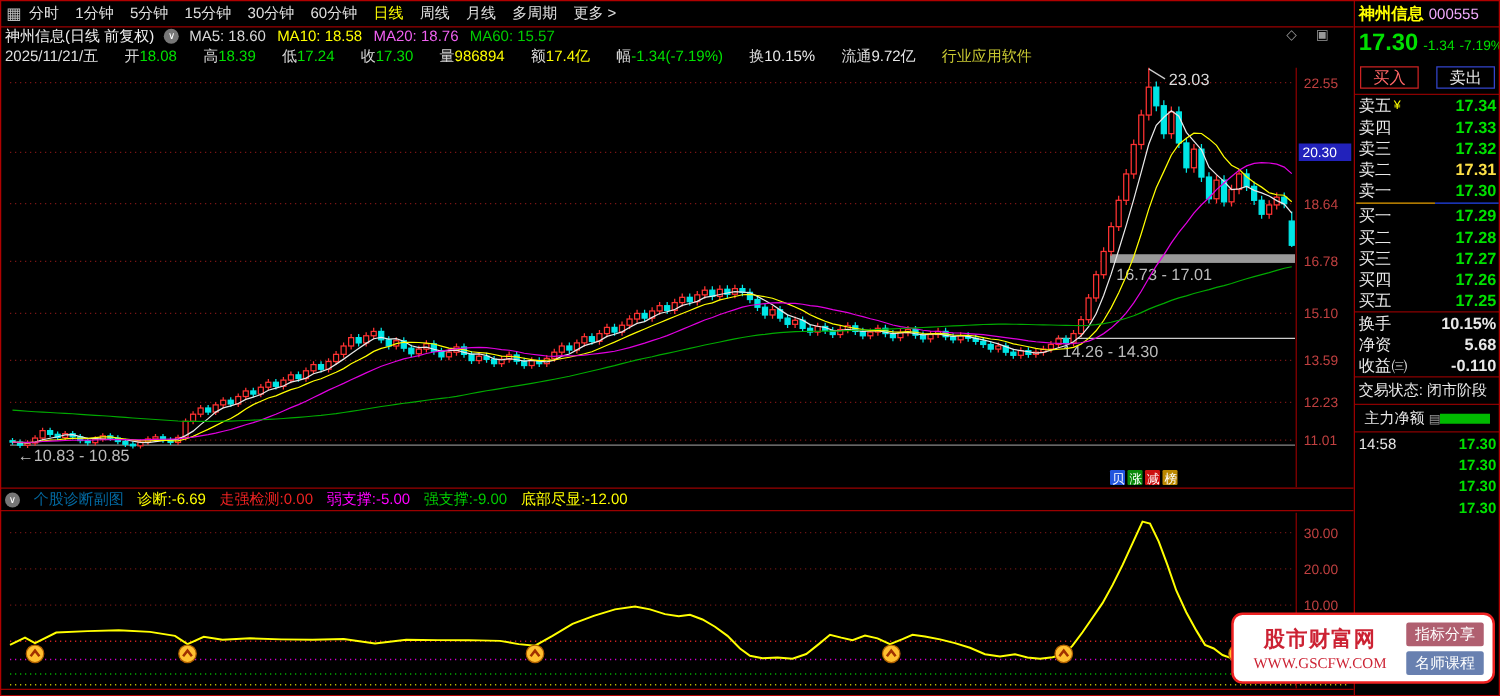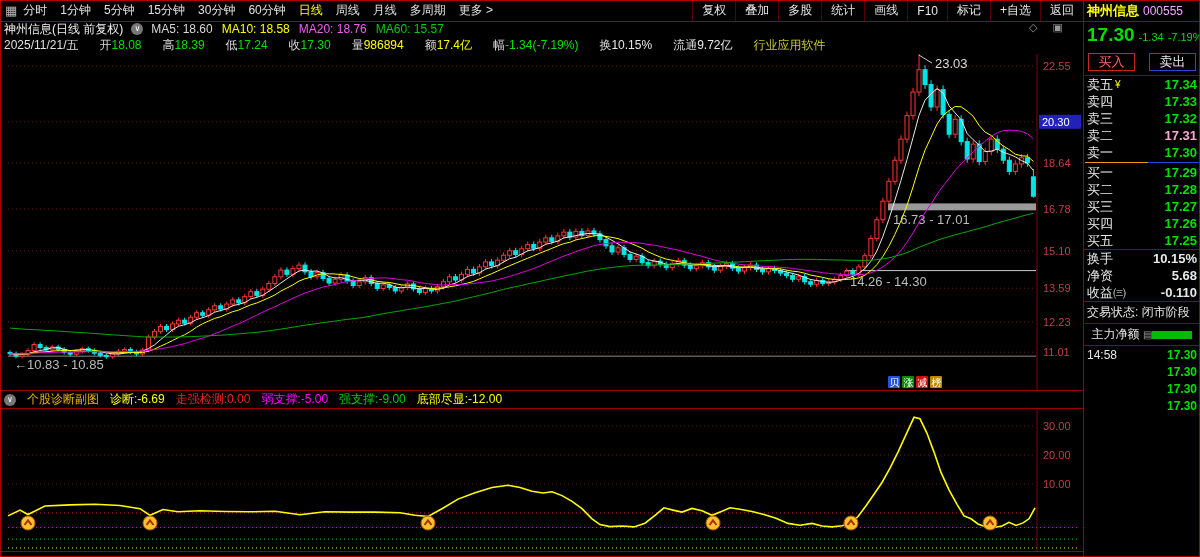--- a/index.html
+++ b/index.html
@@ -78,31 +78,20 @@
         <span class="tab">1分钟</span>
         <span class="tab">5分钟</span>
         <span class="tab">15分钟</span>
         <span class="tab">30分钟</span>
         <span class="tab">60分钟</span>
         <span class="tab active">日线</span>
         <span class="tab">周线</span>
         <span class="tab">月线</span>
         <span class="tab">多周期</span>
         <span class="tab">更多 &gt;</span>
-      </div>
-    <div class="rbtns" id="rightBtns">
-        <span class="rbtn">复权</span>
-        <span class="rbtn">叠加</span>
-        <span class="rbtn">多股</span>
-        <span class="rbtn">统计</span>
-        <span class="rbtn">画线</span>
-        <span class="rbtn">F10</span>
-        <span class="rbtn">标记</span>
-        <span class="rbtn">+自选</span>
-        <span class="rbtn">返回</span>
       </div>
   </div>
 
   <div class="chead">
     <span class="ctitle">神州信息(日线 前复权)</span>
     <span class="ddicon">∨</span>
     <span id="maVals"><span class="mav" style="color: rgb(216, 216, 216); margin-right: 9px;">MA5: 18.60</span><span class="mav" style="color: rgb(255, 255, 0); margin-right: 9px;">MA10: 18.58</span><span class="mav" style="color: rgb(240, 96, 240); margin-right: 9px;">MA20: 18.76</span><span class="mav" style="color: rgb(0, 204, 0); margin-right: 9px;">MA60: 15.57</span></span>
     <span class="cornericons">◇ ▣</span>
   </div>
 
@@ -498,21 +487,21 @@
       <text x="903.5" y="332" fill="#ffffff" font-size="10px">涨</text>
       <rect x="916" y="322" width="12" height="12" rx="1" fill="#cc1111"></rect>
       <text x="917.5" y="332" fill="#ffffff" font-size="10px">减</text>
       <rect x="930" y="322" width="12" height="12" rx="1" fill="#bb8800"></rect>
       <text x="931.5" y="332" fill="#ffffff" font-size="10px">榜</text>
       <line x1="1037" y1="0" x2="1037" y2="336" stroke="#8a0000" stroke-width="1"></line>
     </svg>
 
   <div class="subhead">
     <span class="ddicon">∨</span>
-    <span style="color:#eab308">个股诊断副图</span>
+    <span style="color:#0369a1">个股诊断副图</span>
     <span id="subFields"><span style="color: rgb(255, 255, 0); margin-right: 11px;">诊断:-6.69</span><span style="color: rgb(238, 34, 34); margin-right: 11px;">走强检测:0.00</span><span style="color: rgb(255, 0, 255); margin-right: 11px;">弱支撑:-5.00</span><span style="color: rgb(0, 204, 0); margin-right: 11px;">强支撑:-9.00</span><span style="color: rgb(255, 255, 0); margin-right: 11px;">底部尽显:-12.00</span></span>
   </div>
 
   <svg class="subchart" id="subSvg" width="1083" height="141">
       <line x1="8" y1="16" x2="1036" y2="16" stroke="#6a1414" stroke-dasharray="1 3" stroke-width="1"></line>
       <text x="1043" y="20" fill="#c04040" font-size="11px">30.00</text>
       <line x1="8" y1="45" x2="1036" y2="45" stroke="#6a1414" stroke-dasharray="1 3" stroke-width="1"></line>
       <text x="1043" y="49" fill="#c04040" font-size="11px">20.00</text>
       <line x1="8" y1="74" x2="1036" y2="74" stroke="#6a1414" stroke-dasharray="1 3" stroke-width="1"></line>
       <text x="1043" y="78" fill="#c04040" font-size="11px">10.00</text>
@@ -560,21 +549,21 @@
         <div class="q-row">
           <span class="lbl">卖四</span>
           <span class="val" style="color: rgb(0, 224, 0);">17.33</span>
         </div>
         <div class="q-row">
           <span class="lbl">卖三</span>
           <span class="val" style="color: rgb(0, 224, 0);">17.32</span>
         </div>
         <div class="q-row">
           <span class="lbl">卖二</span>
-          <span class="val" style="color: #f9a8d4;">17.31</span>
+          <span class="val" style="color: #fde047;">17.31</span>
         </div>
         <div class="q-row">
           <span class="lbl">卖一</span>
           <span class="val" style="color: rgb(0, 224, 0);">17.30</span>
         </div>
       </div>
     <div class="lvl-divider">
         <i></i>
       </div>
     <div id="buyLevels">
@@ -632,13 +621,23 @@
           <span class="t"></span>
           <span class="p">17.30</span>
         </div>
         <div class="trade-row">
           <span class="t"></span>
           <span class="p">17.30</span>
         </div>
       </div>
   </div>
 
+  <div class="wmark">
+    <div class="wm-left">
+      <span class="wm-title">股市财富网</span>
+      <span class="wm-url">WWW.GSCFW.COM</span>
+    </div>
+    <div class="wm-badges">
+      <span class="wm-badge b0">指标分享</span>
+      <span class="wm-badge b1">名师课程</span>
+    </div>
+  </div>
 </div>
 
 </body></html>

